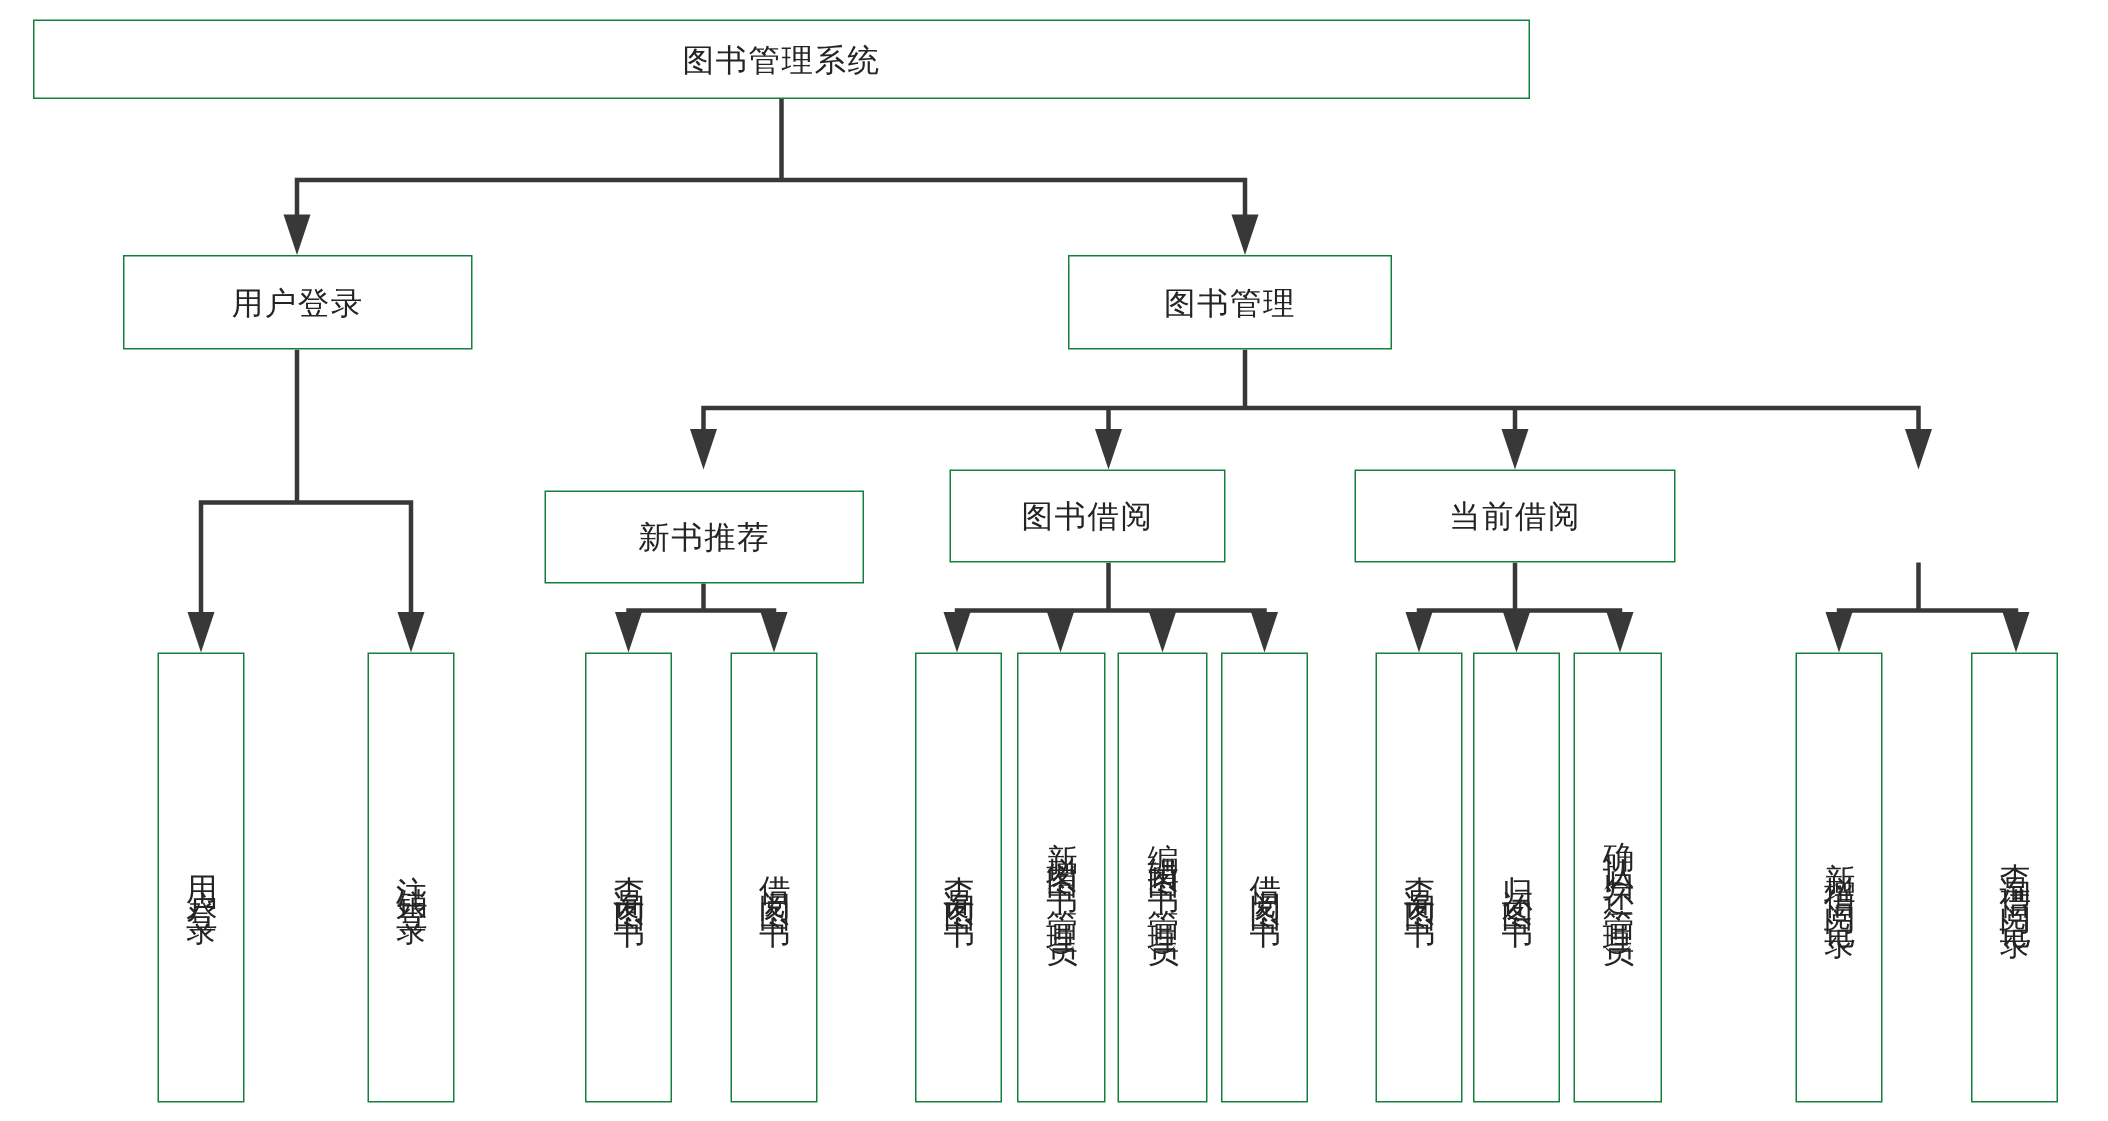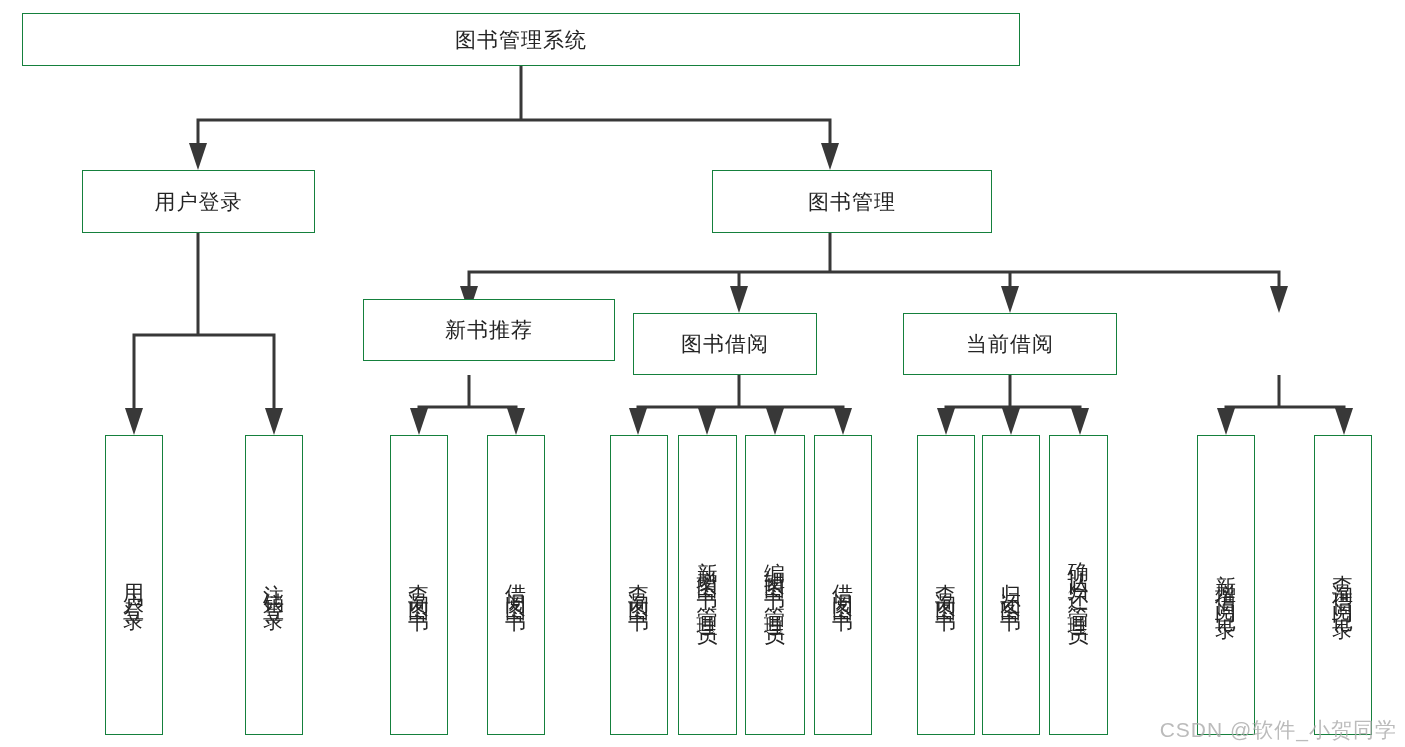--- a/index.html
+++ b/index.html
@@ -61,25 +61,25 @@
     </g>
   </svg>
 
   <div class="box h" style="left:22px;top:13px;width:998px;height:53px">
     <span>图书管理系统</span>
   </div>
 
   <div class="box h" style="left:82px;top:170px;width:233px;height:63px">
     <span>用户登录</span>
   </div>
-  <div class="box h" style="left:712px;top:170px;width:280px;height:63px">
+  <div class="box h" style="left:712px;top:170px;width:216px;height:63px">
     <span>图书管理</span>
   </div>
 
-  <div class="box h" style="left:363px;top:299px;width:252px;height:62px">
+  <div class="box h" style="left:363px;top:327px;width:213px;height:62px">
     <span>新书推荐</span>
   </div>
   <div class="box h" style="left:633px;top:313px;width:184px;height:62px">
     <span>图书借阅</span>
   </div>
   <div class="box h" style="left:903px;top:313px;width:214px;height:62px">
     <span>当前借阅</span>
   </div>
 
   <div class="box v leaf" style="left:105px">
@@ -119,15 +119,14 @@
     <span>确认归还（管理员）</span>
   </div>
 
   <div class="box v leaf" style="left:1197px">
     <span>新增借阅记录</span>
   </div>
   <div class="box v leaf" style="left:1314px">
     <span>查询借阅记录</span>
   </div>
 
-  <div class="watermark">CSDN @软件_小贺同学</div>
 
 </div>
 
 </body></html>

